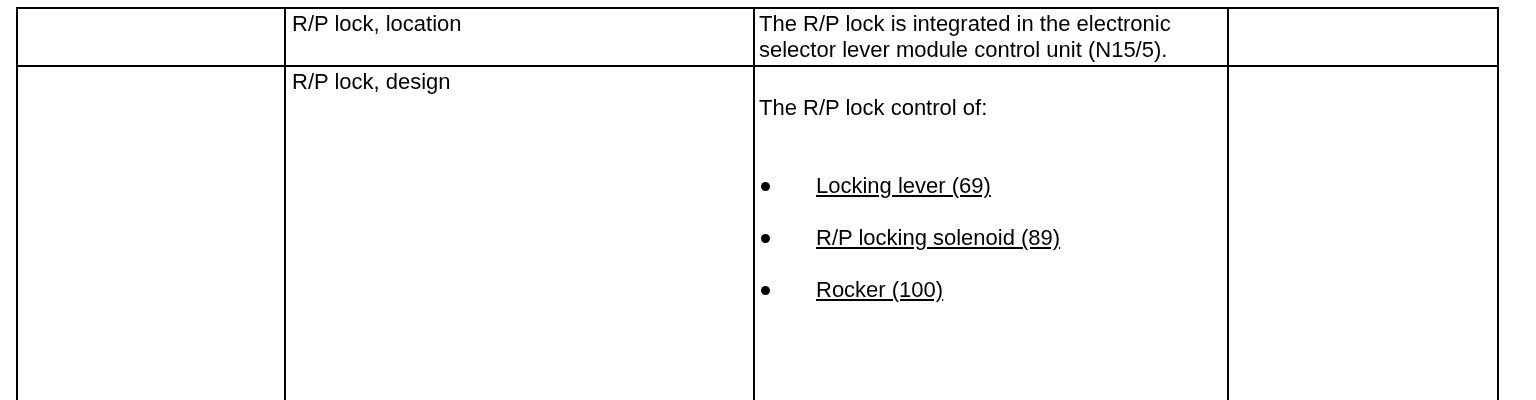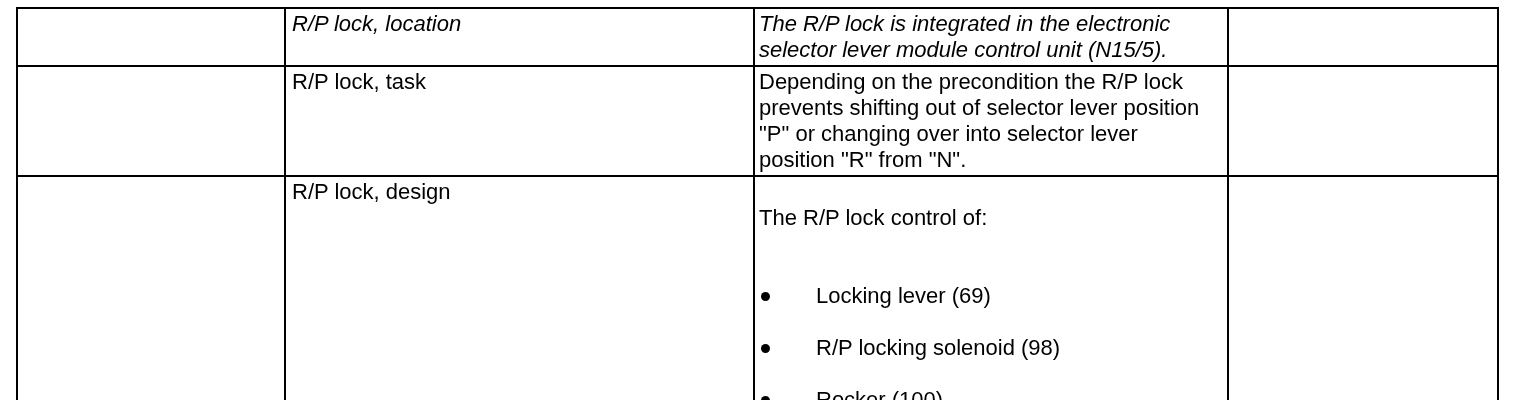--- a/index.html
+++ b/index.html
@@ -17,35 +17,36 @@
     table-layout: fixed;
     font-size: 22px;
     line-height: 26px;
   }
   .doc-table td {
     border: 2px solid #000000;
     vertical-align: top;
     padding: 2px 6px 2px 6px;
     overflow: hidden;
   }
-  tr.row-1 { height: 56px; font-style: italic; }
+  tr.row-1 { height: 56px; }
   tr.row-2 { height: 109px; }
   tr.row-3 { height: 188px; }
   td.desc-cell {
     padding-left: 4px;
     white-space: pre-line;
   }
   ul.bullet-list {
     list-style: none;
     margin: 0;
     padding: 0;
   }
   ul.bullet-list li {
     display: flex;
     align-items: center;
+    text-decoration: underline;
   }
   .bullet-icon {
     flex: 0 0 auto;
     width: 9px;
     height: 9px;
     border-radius: 50%;
     background: #000000;
     margin: 0 46px 0 2px;
   }
   .ref-cell {
@@ -64,42 +65,33 @@
     <col style="width:270px">
   </colgroup>
   <tbody>
     <tr class="row-1">
       <td></td>
       <td>R/P lock, location</td>
       <td class="desc-cell">The R/P lock is integrated in the electronic
 selector lever module control unit (N15/5).</td>
       <td class="ref-cell"></td>
     </tr>
-    <tr class="row-2">
-      <td></td>
-      <td>R/P lock, task</td>
-      <td class="desc-cell">Depending on the precondition the R/P lock
-prevents shifting out of selector lever position
-"P" or changing over into selector lever
-position "R" from "N".</td>
-      <td class="ref-cell"></td>
-    </tr>
     <tr class="row-3">
       <td></td>
       <td>R/P lock, design</td>
       <td class="desc-cell">
         <div>The R/P lock control of:</div>
         <ul class="bullet-list">
           <li>
             <span class="bullet-icon"></span>
             <span>Locking lever (69)</span>
           </li>
           <li>
             <span class="bullet-icon"></span>
-            <span>R/P locking solenoid (98)</span>
+            <span>R/P locking solenoid (89)</span>
           </li>
           <li>
             <span class="bullet-icon"></span>
             <span>Rocker (100)</span>
           </li>
           
           
           
         </ul>
       </td>

